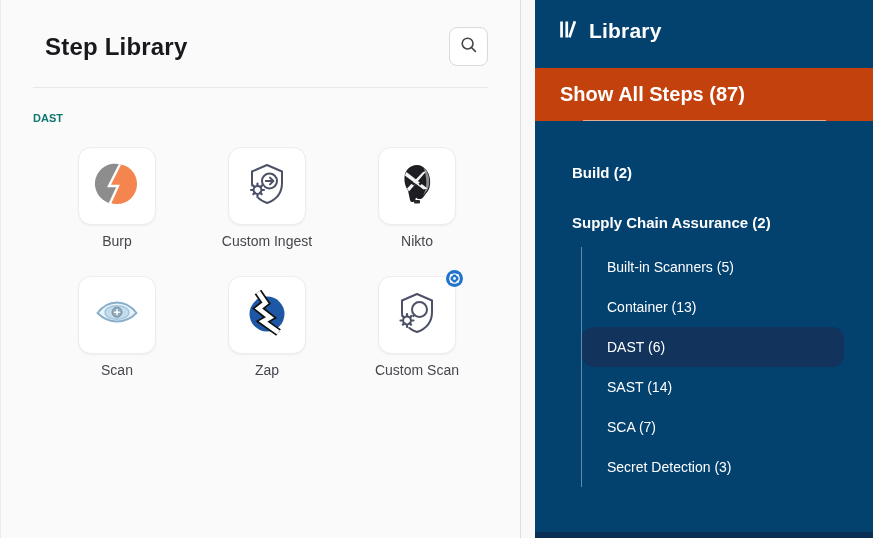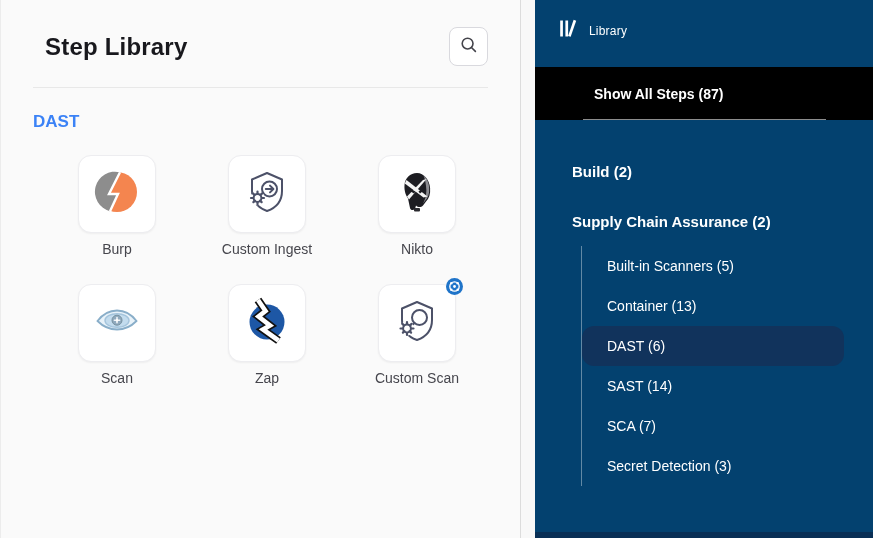--- a/index.html
+++ b/index.html
@@ -20,21 +20,21 @@
     display:flex; justify-content:space-between; align-items:center;
     padding:27px 32px 0 44px;
   }
   .page-title { font-size:24px; font-weight:700; color:#18181d; letter-spacing:0.2px; }
   .search-btn {
     width:39px; height:39px; background:#fff; border:1px solid #d9d9de;
     border-radius:8px; display:flex; align-items:center; justify-content:center;
     cursor:pointer;
   }
   .drawer-divider { height:1px; background:#e8e8e8; margin:21px 32px 0 32px; }
-  .section-title { margin:24px 0 0 32px; font-size:17px; font-weight:700; color:#3b82f6; }
+  .section-title { margin:24px 0 0 32px; font-size:11px; font-weight:700; color:#0f766e; }
 
   .grid {
     margin:23px 0 0 41px;
     display:grid; grid-template-columns:repeat(3,150px); row-gap:27px;
   }
   .step { display:flex; flex-direction:column; align-items:center; cursor:pointer; }
   .card {
     width:78px; height:78px; background:#fff; border:1px solid #ededf0;
     border-radius:13px; box-shadow:0 1px 2px rgba(0,0,0,0.05);
     display:flex; align-items:center; justify-content:center; position:relative;
@@ -46,25 +46,25 @@
   }
 
   
   .gap { width:14px; background:#f8f8f8; }
 
   
   .sidebar {
     flex:1; background:#03416f; color:#fff; position:relative; overflow:hidden;
   }
   .sb-header { display:flex; align-items:center; gap:11px; padding:19px 0 0 24px; }
-  .sb-title { font-size:12px; font-weight:400; letter-spacing:0.2px; }
+  .sb-title { font-size:21px; font-weight:700; letter-spacing:0.2px; }
   .show-all {
-    margin-top:25px; height:53px; background:#000000;
-    display:flex; align-items:center; padding-left:59px;
-    font-size:14px; font-weight:700; position:relative; cursor:pointer;
+    margin-top:25px; height:53px; background:#c2410c;
+    display:flex; align-items:center; padding-left:25px;
+    font-size:20px; font-weight:700; position:relative; cursor:pointer;
   }
   .show-all::after {
     content:""; position:absolute; left:48px; width:243px; bottom:0;
     height:1px; background:rgba(255,255,255,0.55);
   }
   .sb-nav { margin-top:26px; }
   .sb-item { cursor:pointer; display:flex; align-items:center; }
   .sb-item.top { height:50px; padding-left:37px; font-size:15px; font-weight:700; }
   .sb-sub {
     margin-left:46px; width:263px;

